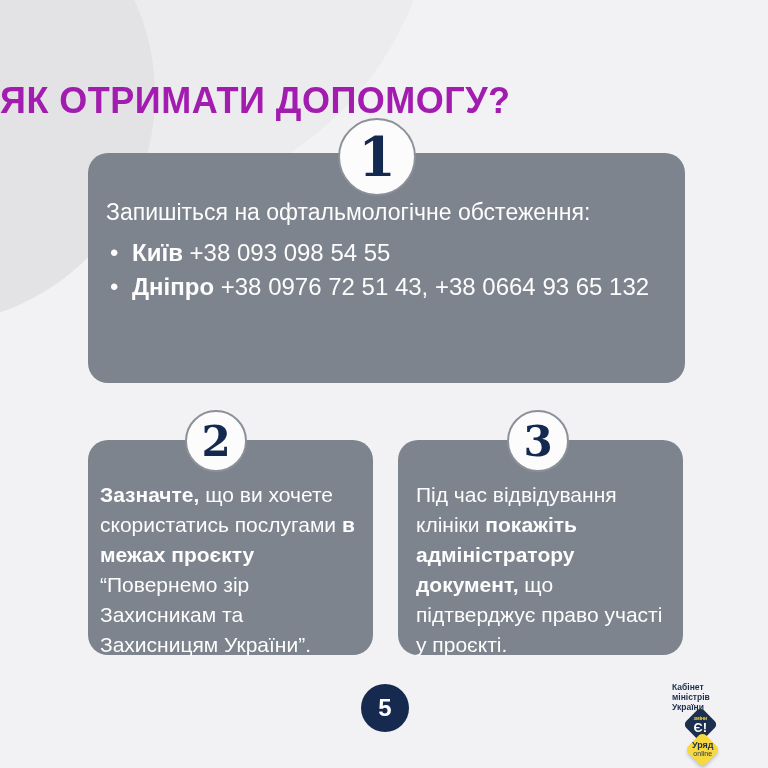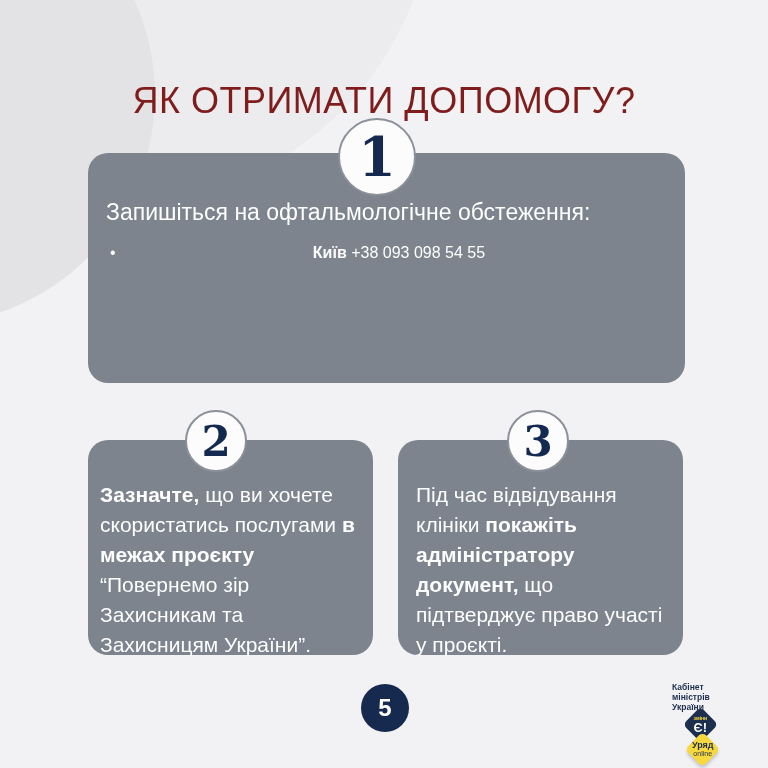--- a/index.html
+++ b/index.html
@@ -11,23 +11,22 @@
   }
   .canvas { position: relative; width: 768px; height: 768px; overflow: hidden; }
 
   
   .decor { position: absolute; border-radius: 50%; }
   .decor-lg { width: 640px; height: 640px; left: -205px; top: -435px; background: #ececee; }
   .decor-sm { width: 460px; height: 460px; left: -305px; top: -135px; background: #e3e3e6; }
 
   .title {
     position: absolute; left: 0; top: 56px; width: 768px;
-    text-align: center;
-    font-size: 36px; font-weight: normal; letter-spacing: 0.5px;
-    color: #7f1d1d;
+    font-size: 36px; font-weight: bold; letter-spacing: 0.5px;
+    color: #a21caf;
   }
 
   .card {
     position: absolute;
     background: #7d848e;
     border-radius: 20px;
     color: #fdfdfd;
     box-sizing: border-box;
   }
   .card-1 { left: 88px; top: 153px; width: 597px; height: 230px; padding: 46px 19px 0 18px; }
@@ -44,21 +43,21 @@
     font-weight: bold;
     color: #14294f;
     box-sizing: border-box;
     z-index: 3;
   }
   .num-1 { left: 338px; top: 118px; width: 78px; height: 78px; font-size: 54px; }
   .num-2 { left: 185px; top: 410px; width: 62px; height: 62px; font-size: 42px; }
   .num-3 { left: 507px; top: 410px; width: 62px; height: 62px; font-size: 42px; }
 
   .intro { font-size: 23px; margin: 0 0 10px 0; }
-  .contact-list { list-style: none; margin: 0; padding: 0; font-size: 16px; line-height: 34px; text-align: center; }
+  .contact-list { list-style: none; margin: 0; padding: 0; font-size: 24px; line-height: 34px; }
   .contact-list li { position: relative; padding-left: 26px; }
   .contact-list li::before { content: "•"; position: absolute; left: 4px; }
   .city { font-weight: bold; }
 
   .step-text { font-size: 21px; line-height: 30px; margin: 0; }
   .step-text .bold { font-weight: bold; }
 
   .page-badge {
     position: absolute; left: 361px; top: 684px;
     width: 48px; height: 48px; border-radius: 50%;
@@ -103,20 +102,21 @@
 
   <h1 class="title">ЯК ОТРИМАТИ ДОПОМОГУ?</h1>
 
   <div class="num-circle num-1">
     <span>1</span>
   </div>
   <div class="card card-1">
     <p class="intro">Запишіться на офтальмологічне обстеження:</p>
     <ul class="contact-list">
         <li><span class="city">Київ</span><span class="phone"> +38 093 098 54 55</span></li>
+        <li><span class="city">Дніпро</span><span class="phone"> +38 0976 72 51 43, +38 0664 93 65 132</span></li>
       </ul>
   </div>
 
   <div class="num-circle num-2">
     <span>2</span>
   </div>
   <div class="card card-2">
     <p class="step-text"><span class="bold">Зазначте,</span><span> що ви хочете скористатись послугами </span><span class="bold">в межах проєкту</span><span> “Повернемо зір Захисникам та Захисницям України”.</span></p>
   </div>
 

